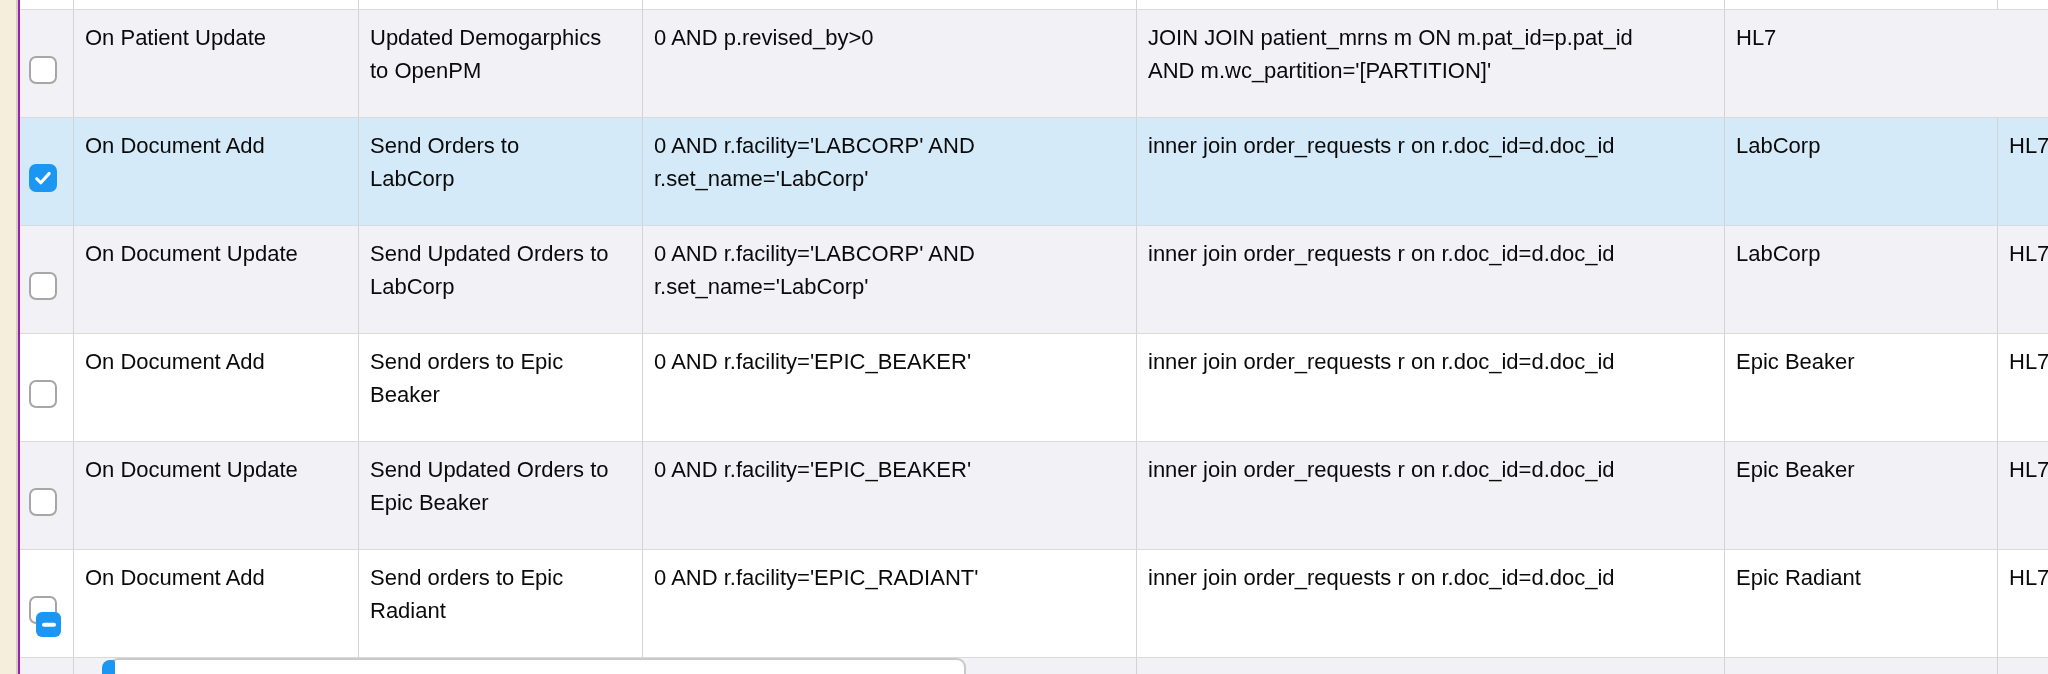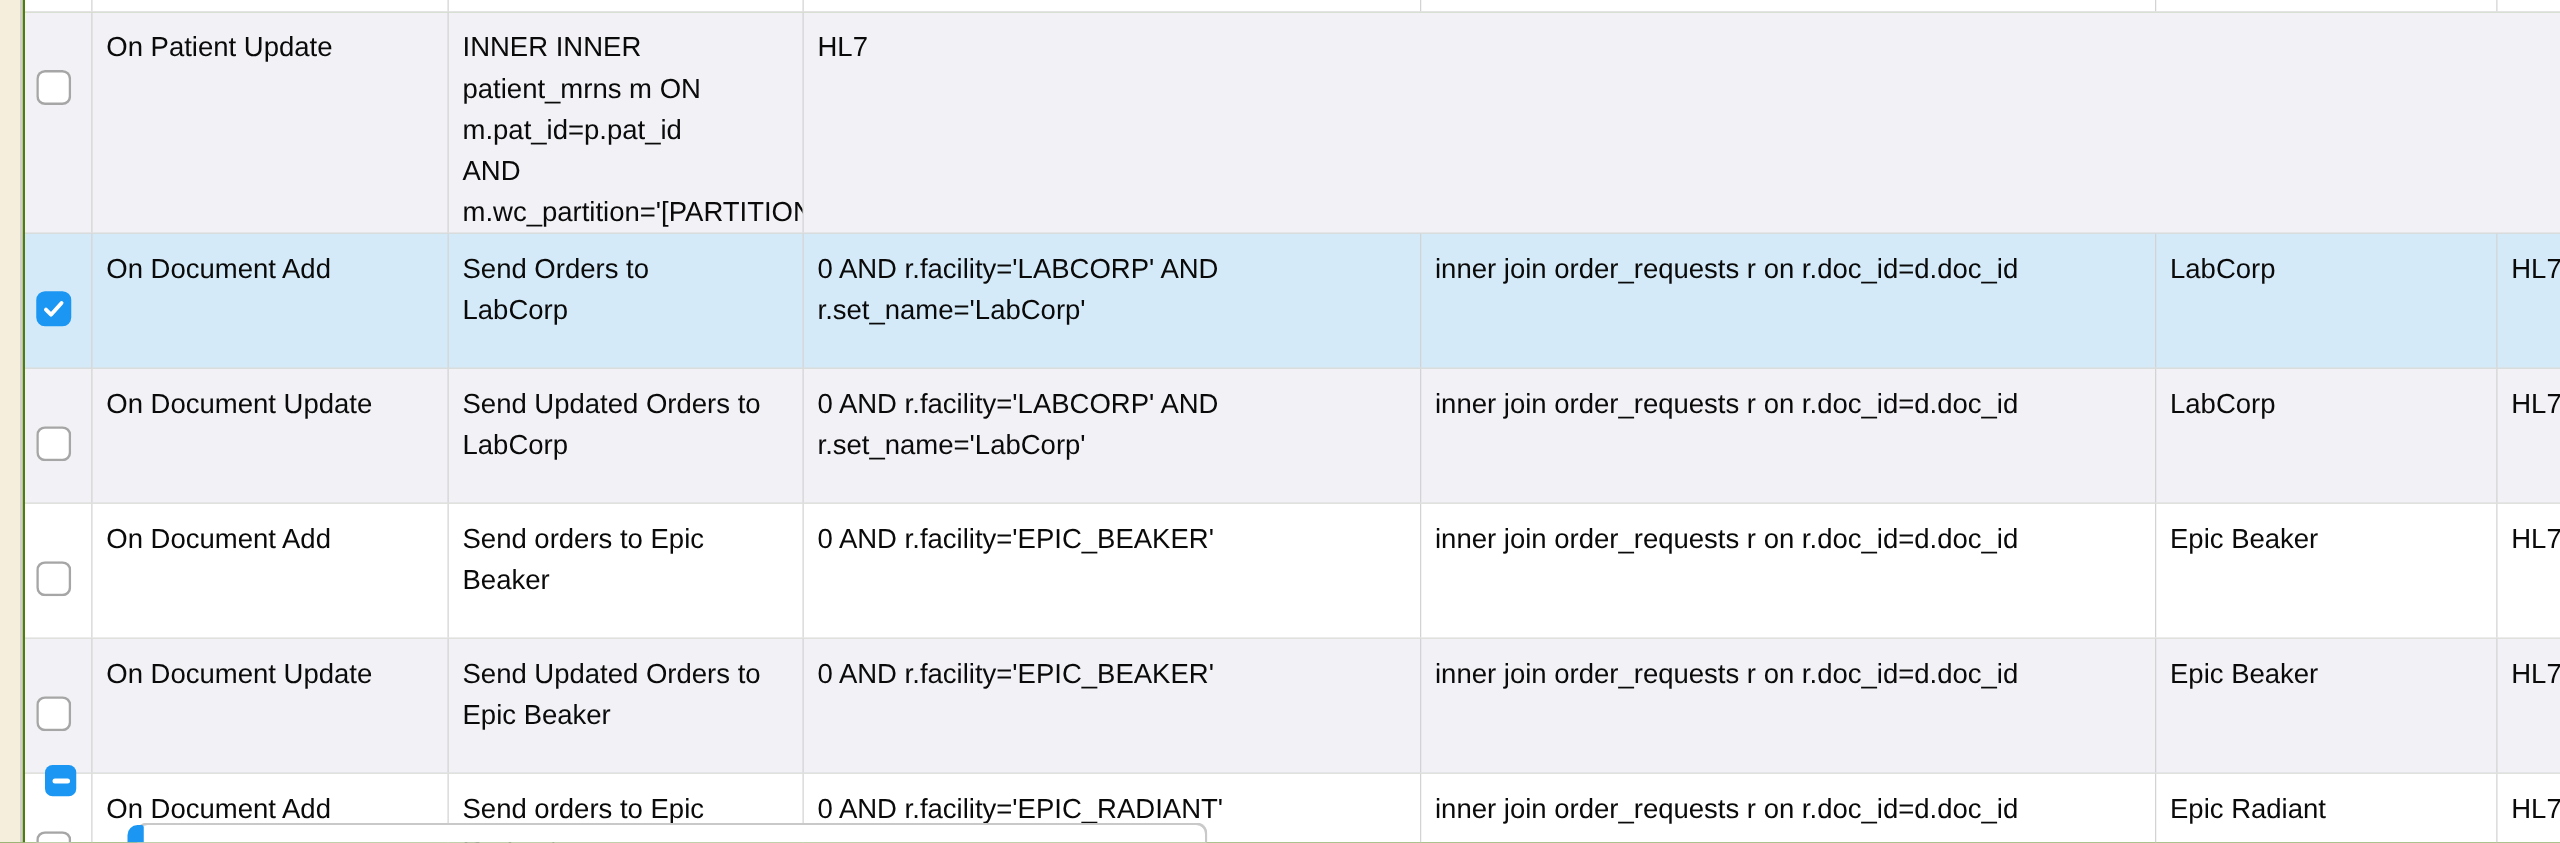--- a/index.html
+++ b/index.html
@@ -1,19 +1,19 @@
 <!DOCTYPE html>
 <html><head>
 <meta charset="utf-8">
 <style>
   * { margin:0; padding:0; box-sizing:border-box; }
   html,body { width:2048px; height:674px; overflow:hidden; }
   body { font-family:"Liberation Sans", sans-serif; }
 
-  .app { position:relative; width:2048px; height:674px; background:#4d7c0f; overflow:hidden; }
+  .app { position:relative; width:2048px; height:674px; background:#a21caf; overflow:hidden; }
 
   .left-margin { position:absolute; left:0; top:0; width:18px; height:674px;
                  background:#f5eedd; border-right:2px solid #d2cfc6; z-index:5; }
 
   .table { position:absolute; left:20px; top:0; width:2340px; }
 
   .tr { display:grid; grid-template-columns:54px 285px 284px 494px 588px 273px 362px;
         min-height:74px; border-bottom:1px solid #dadada; }
   .tr.partial { min-height:10px; height:10px; background:#ffffff; }
   .tr.odd  { background:#f1f1f6; }
@@ -61,21 +61,24 @@
       <div class="td"></div>
     </div>
     <div id="rows">
         <div class="tr odd">
     <div class="td td-check">
       <span class="checkbox">
         
       </span>
     </div>
     <div class="td f-event">On Patient Update</div>
-    <div class="td f-join">INNER INNER patient_mrns m ON m.pat_id=p.pat_id
+    <div class="td f-description">Updated Demogarphics
+to OpenPM</div>
+    <div class="td f-condition">0 AND p.revised_by&gt;0</div>
+    <div class="td f-join">JOIN JOIN patient_mrns m ON m.pat_id=p.pat_id
 AND m.wc_partition='[PARTITION]'</div>
     <div class="td f-protocol">HL7</div>
   </div>
         <div class="tr even selected">
     <div class="td td-check">
       <span class="checkbox checked">
         <svg viewBox="0 0 24 24">
           <path d="M5.2 12.8 L9.6 17.2 L18.8 7.0" fill="none" stroke="#ffffff" stroke-width="3.4" stroke-linecap="round" stroke-linejoin="round"></path>
         </svg>
       </span>

